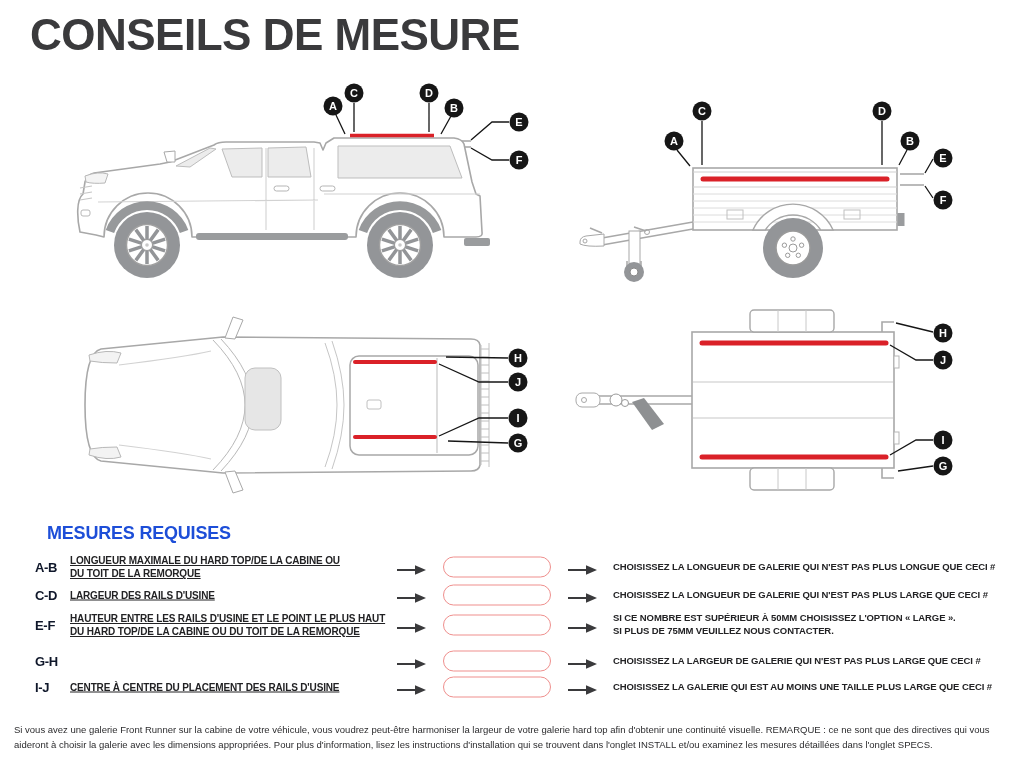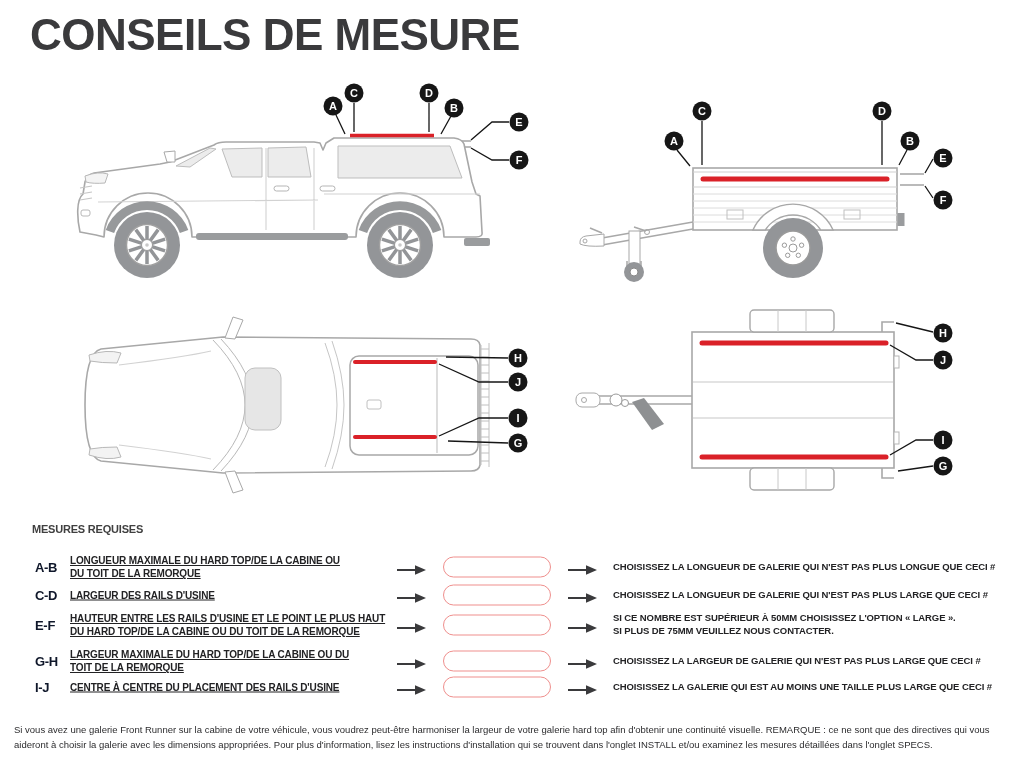--- a/index.html
+++ b/index.html
@@ -3,21 +3,21 @@
 <meta charset="utf-8">
 <style>
   html,body{margin:0;padding:0;background:#fff;}
   .page{position:relative;width:1024px;height:768px;background:#ffffff;overflow:hidden;
         font-family:"Liberation Sans",sans-serif;color:#333335;}
   .abs{position:absolute;}
   .title{left:30px;top:10px;font-size:44px;font-weight:bold;letter-spacing:-0.5px;color:#3a3a3c;}
   .subtitle{left:548px;top:21px;width:470px;font-size:14px;font-weight:bold;line-height:1.55;
             letter-spacing:-0.1px;color:#2e2e30;white-space:pre-line;}
   svg text{font-family:"Liberation Sans",sans-serif;font-size:11px;font-weight:bold;fill:#fff;text-anchor:middle;}
-  .sec-title{left:32px;top:523px;font-size:11px;font-weight:bold;color:#404040;letter-spacing:-0.2px;}
+  .sec-title{left:47px;top:523px;font-size:18px;font-weight:bold;color:#1d4ed8;letter-spacing:-0.2px;}
   .sec-note{left:152px;top:523px;font-size:12.5px;font-weight:bold;color:#e4252c;letter-spacing:-0.2px;}
   .mrow{position:absolute;left:35px;width:990px;}
   .mrow > div{position:absolute;top:50%;transform:translateY(-50%);}
   .key{left:0;width:34px;font-size:13px;font-weight:bold;color:#0f172a;letter-spacing:-0.3px;}
   .desc{left:35px;width:340px;font-size:10px;font-weight:bold;line-height:1.3;letter-spacing:-0.15px;
         color:#222224;white-space:pre-line;text-decoration:underline;}
   .ar1{left:362px;height:11px;}
   .pillwrap{left:408px;}
   .pill{width:106px;height:19px;border:1.5px solid #ef8f8d;border-radius:11px;background:#fff;}
   .ar2{left:533px;height:11px;}
@@ -238,22 +238,20 @@
     <div class="ar2"><svg width="30" height="11" viewBox="0 0 30 11">
           <path d="M0,5.5 L20,5.5" stroke="#3a3a3c" stroke-width="2.2"></path>
           <path d="M18,0.8 L29,5.5 L18,10.2 Z" fill="#3a3a3c"></path>
         </svg></div>
     <div class="instr">SI CE NOMBRE EST SUPÉRIEUR À 50MM CHOISISSEZ L'OPTION « LARGE ».
 SI PLUS DE 75MM VEUILLEZ NOUS CONTACTER.</div>
   </div>
 
   <div class="mrow" style="top:646px;height:30px">
     <div class="key">G-H</div>
-    <div class="desc">LARGEUR MAXIMALE DU HARD TOP/DE LA CABINE OU DU
-TOIT DE LA REMORQUE</div>
     <div class="ar1"><svg width="30" height="11" viewBox="0 0 30 11">
           <path d="M0,5.5 L20,5.5" stroke="#3a3a3c" stroke-width="2.2"></path>
           <path d="M18,0.8 L29,5.5 L18,10.2 Z" fill="#3a3a3c"></path>
         </svg></div>
     <div class="pillwrap">
         <div class="pill"></div>
       </div>
     <div class="ar2"><svg width="30" height="11" viewBox="0 0 30 11">
           <path d="M0,5.5 L20,5.5" stroke="#3a3a3c" stroke-width="2.2"></path>
           <path d="M18,0.8 L29,5.5 L18,10.2 Z" fill="#3a3a3c"></path>

